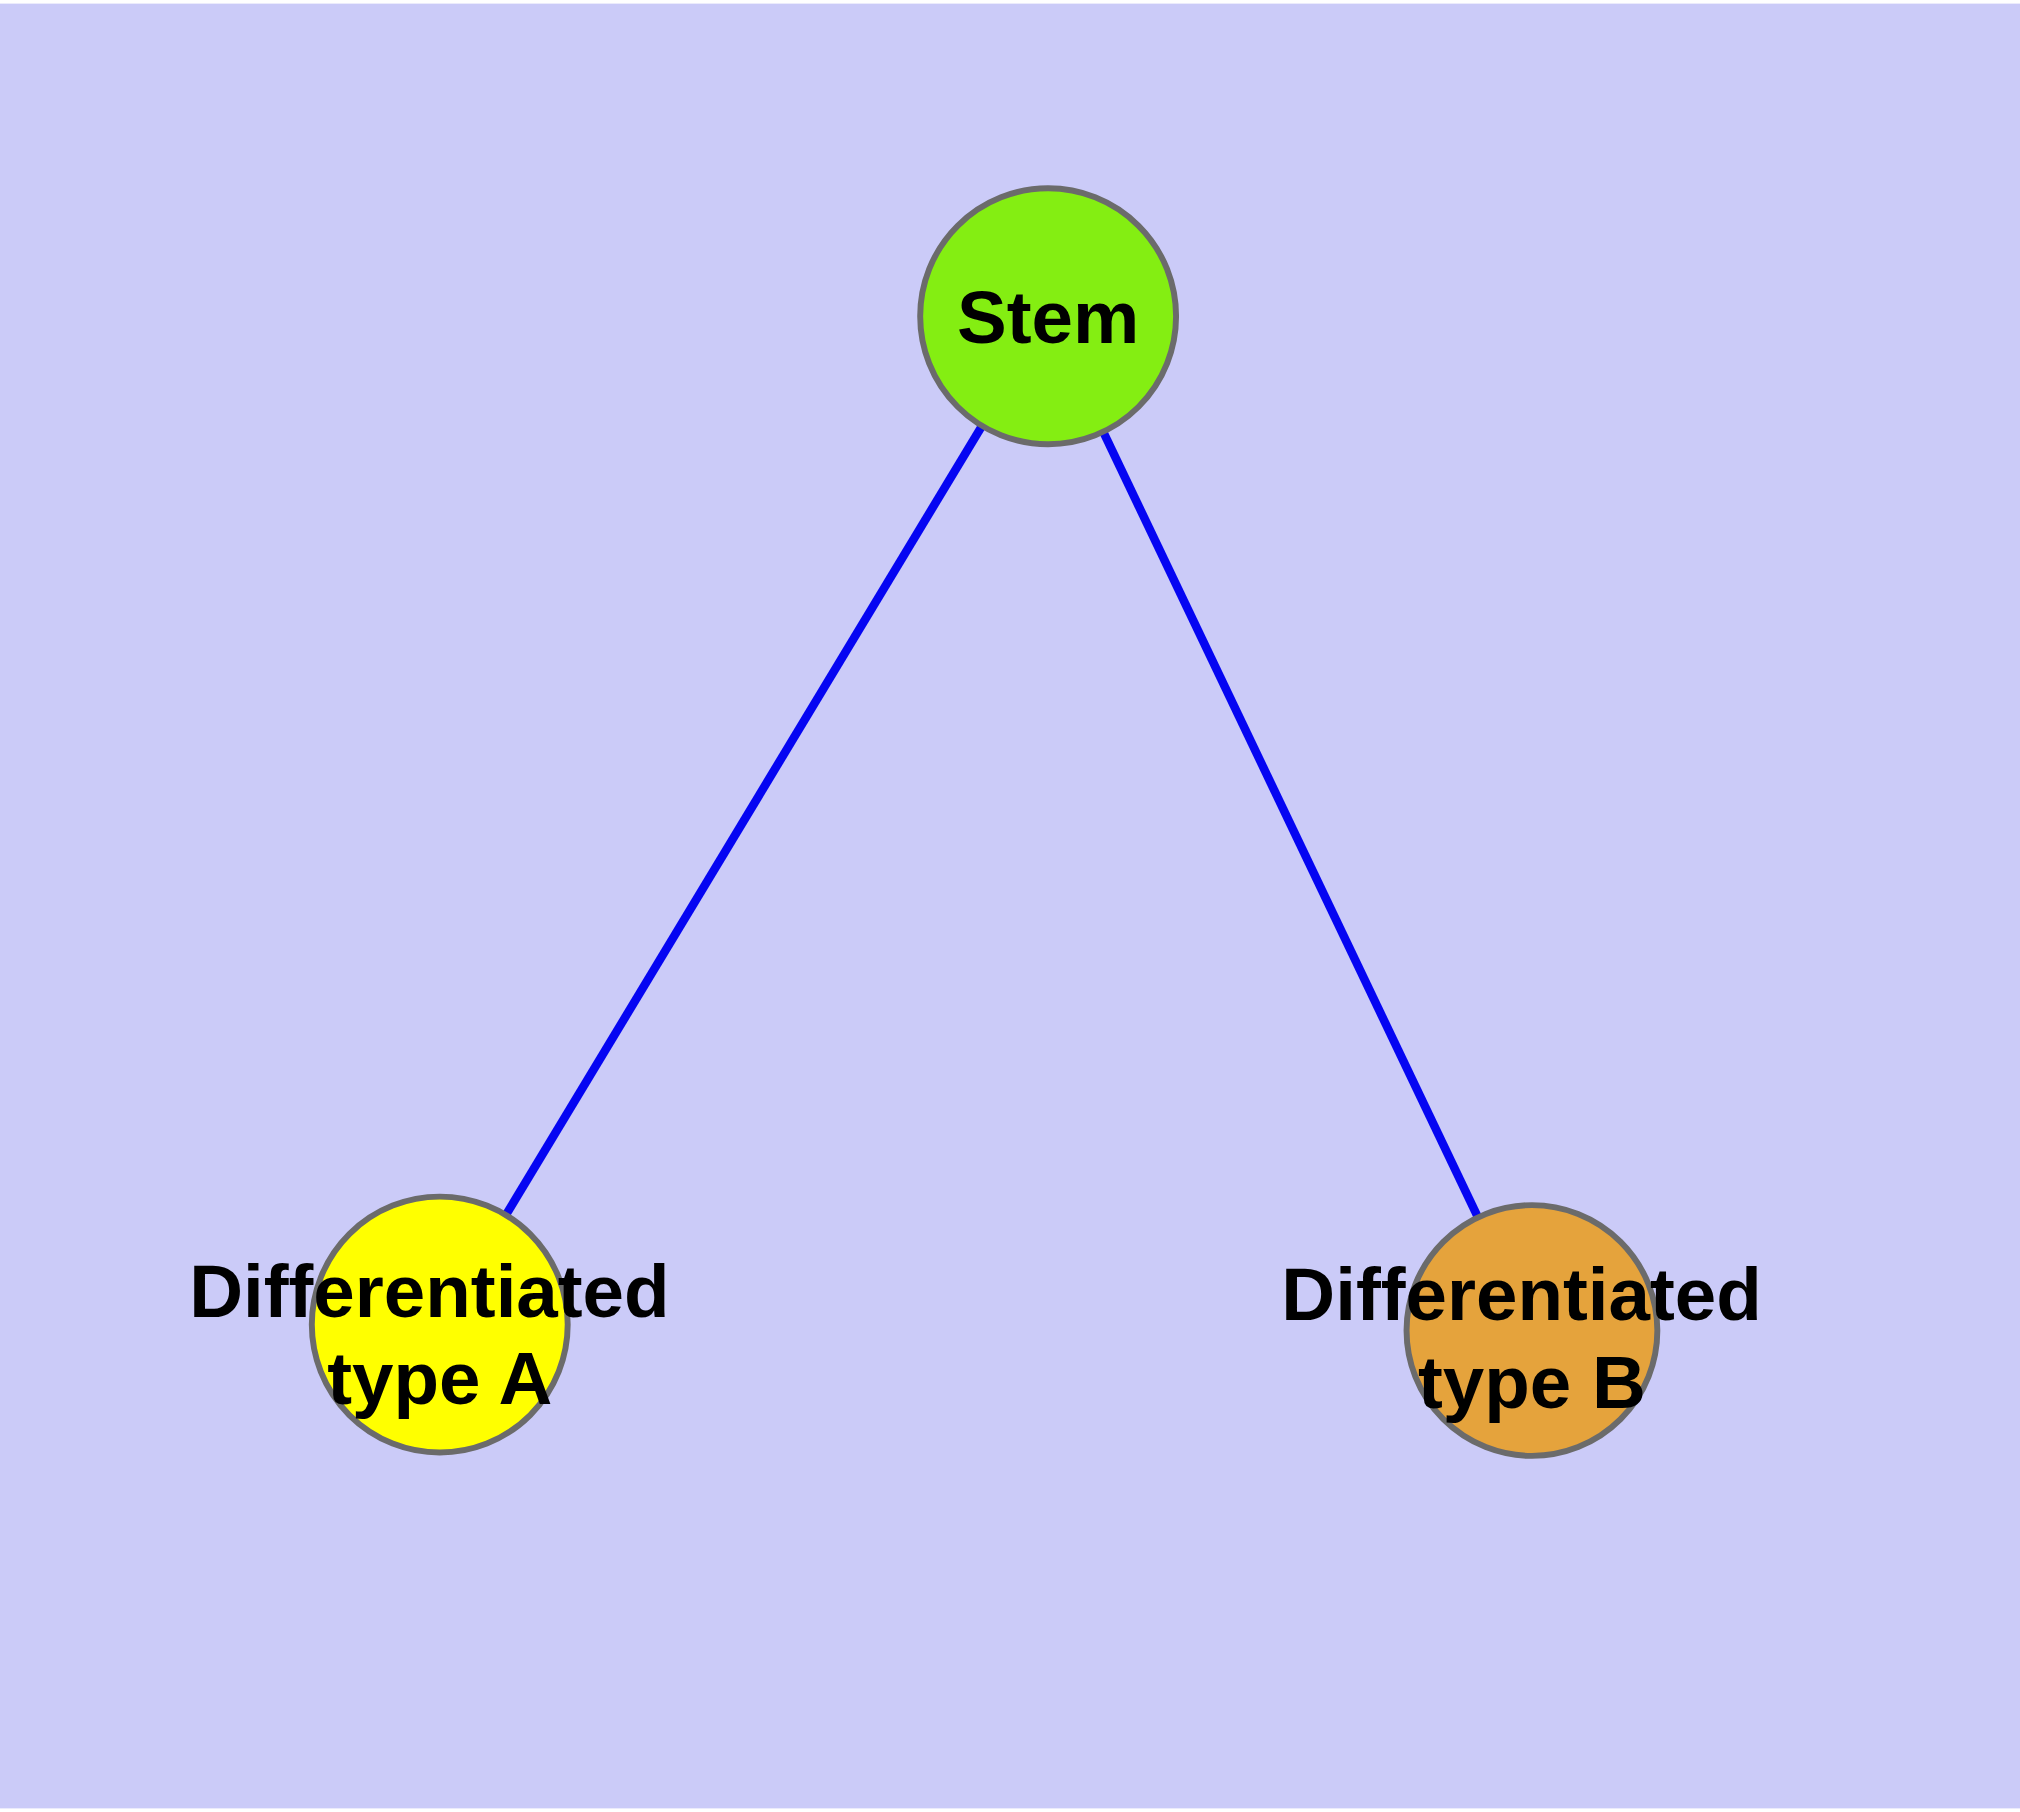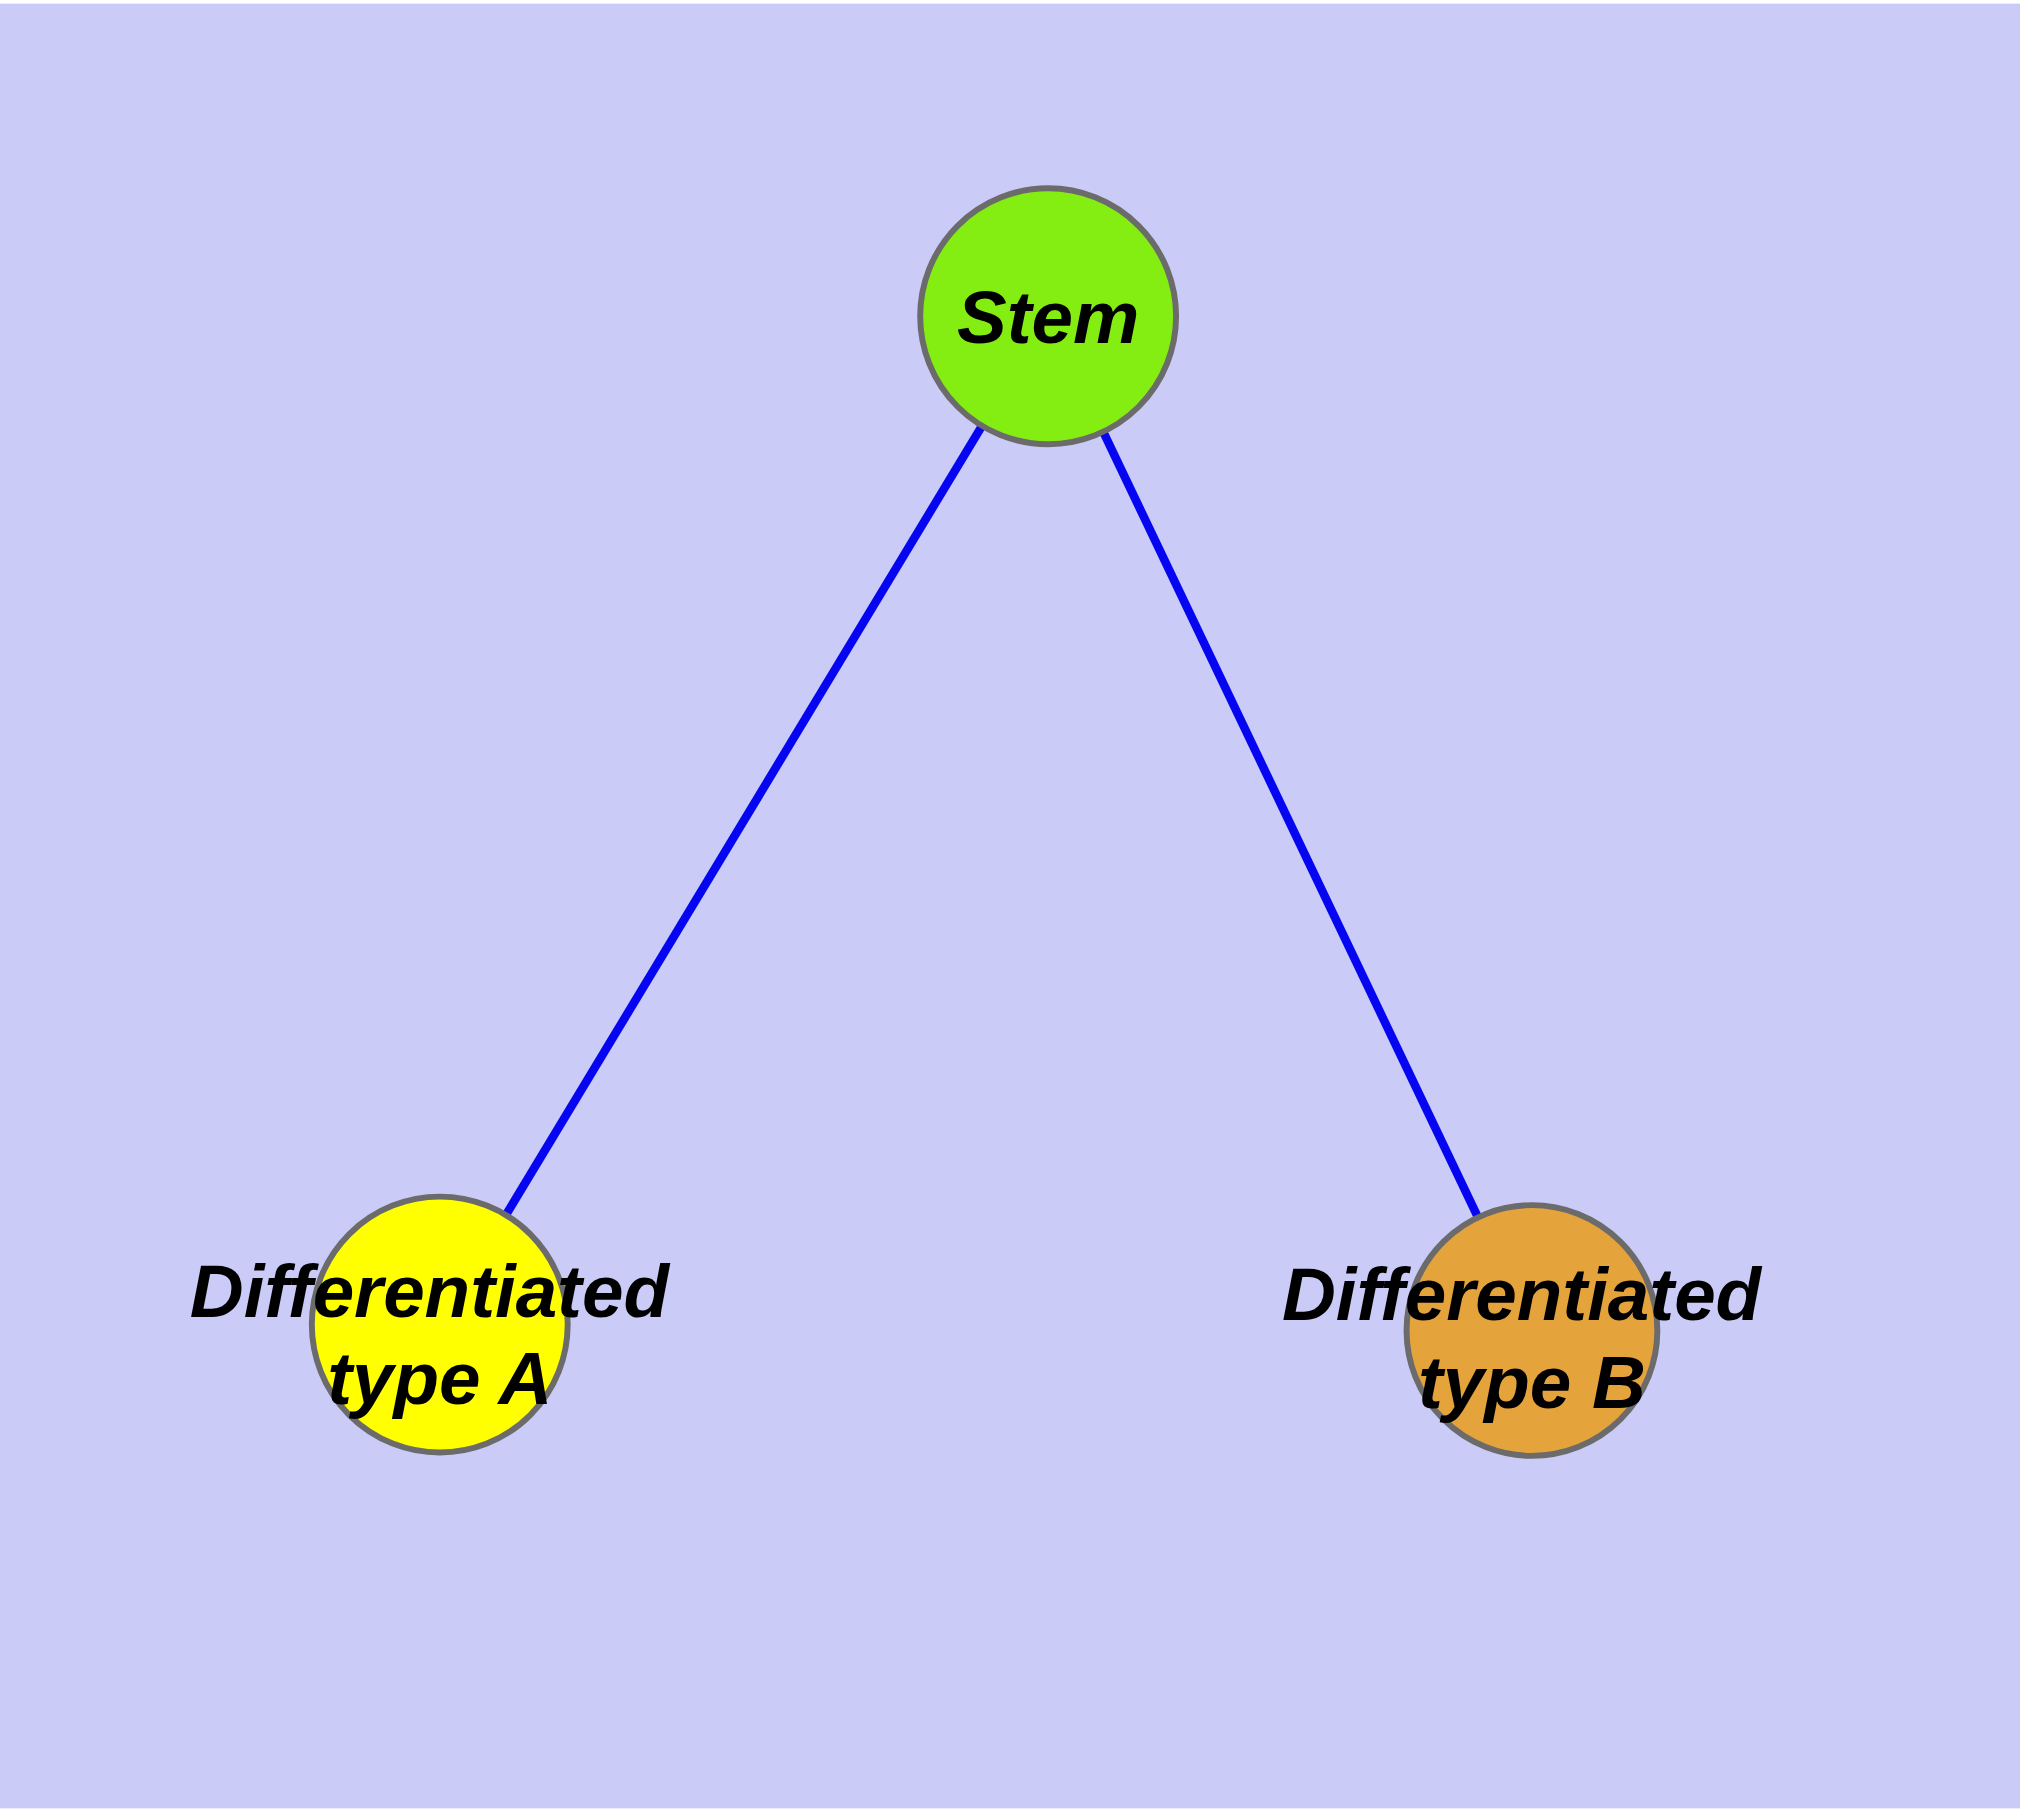--- a/index.html
+++ b/index.html
@@ -6,21 +6,20 @@
     margin: 0;
     padding: 0;
     background: #ffffff;
     width: 100%;
     height: 100%;
     overflow: hidden;
   }
   .canvas-wrap {
     width: 100vw;
     height: 100vh;
-    font-style: italic;
   }
   svg.graph {
     display: block;
     width: 100%;
     height: 100%;
   }
   .node-circle {
     stroke-width: 7px;
   }
   .edge-line {

